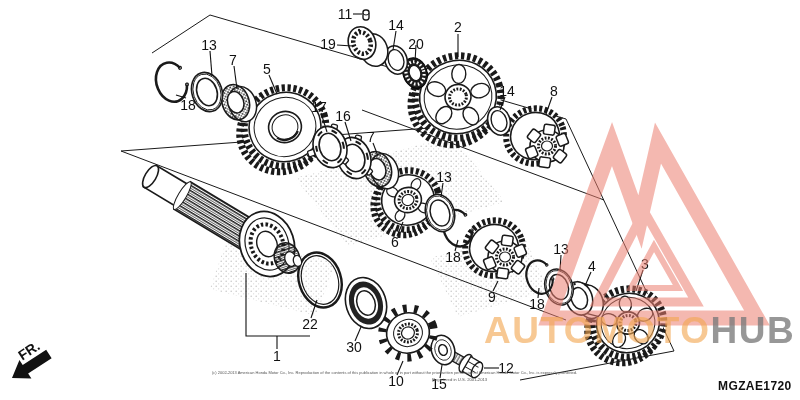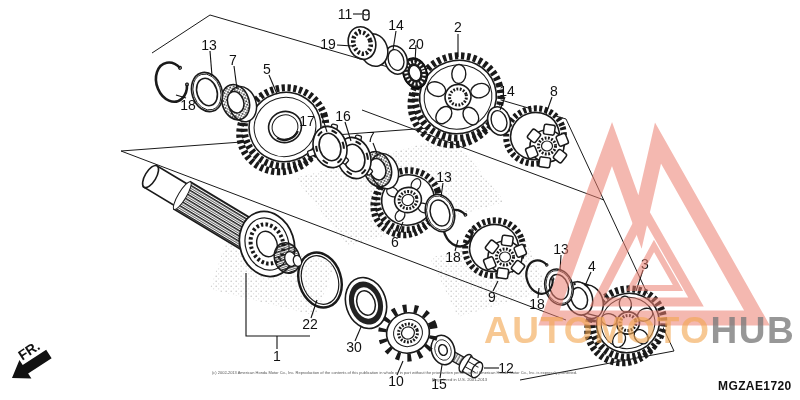--- a/index.html
+++ b/index.html
@@ -301,21 +301,21 @@
 <div id="callout-layer">
       <span class="callout" style="left: 345px; top: 14px;">11</span>
       <span class="callout" style="left: 328px; top: 44px;">19</span>
       <span class="callout" style="left: 396px; top: 25px;">14</span>
       <span class="callout" style="left: 416px; top: 44px;">20</span>
       <span class="callout" style="left: 458px; top: 27px;">2</span>
       <span class="callout" style="left: 209px; top: 45px;">13</span>
       <span class="callout" style="left: 233px; top: 60px;">7</span>
       <span class="callout" style="left: 267px; top: 69px;">5</span>
       <span class="callout" style="left: 188px; top: 105px;">18</span>
-      <span class="callout" style="left: 307px; top: 107px; margin-top: 14px;">17</span>
+      <span class="callout" style="left: 319px; top: 107px;">17</span>
       <span class="callout" style="left: 343px; top: 116px;">16</span>
       <span class="callout" style="left: 371px; top: 137px;">7</span>
       <span class="callout" style="left: 507px; top: 91px;">14</span>
       <span class="callout" style="left: 554px; top: 91px;">8</span>
       <span class="callout" style="left: 444px; top: 177px;">13</span>
       <span class="callout" style="left: 395px; top: 242px;">6</span>
       <span class="callout" style="left: 453px; top: 257px;">18</span>
       <span class="callout" style="left: 492px; top: 297px;">9</span>
       <span class="callout" style="left: 561px; top: 249px;">13</span>
       <span class="callout" style="left: 537px; top: 304px;">18</span>

